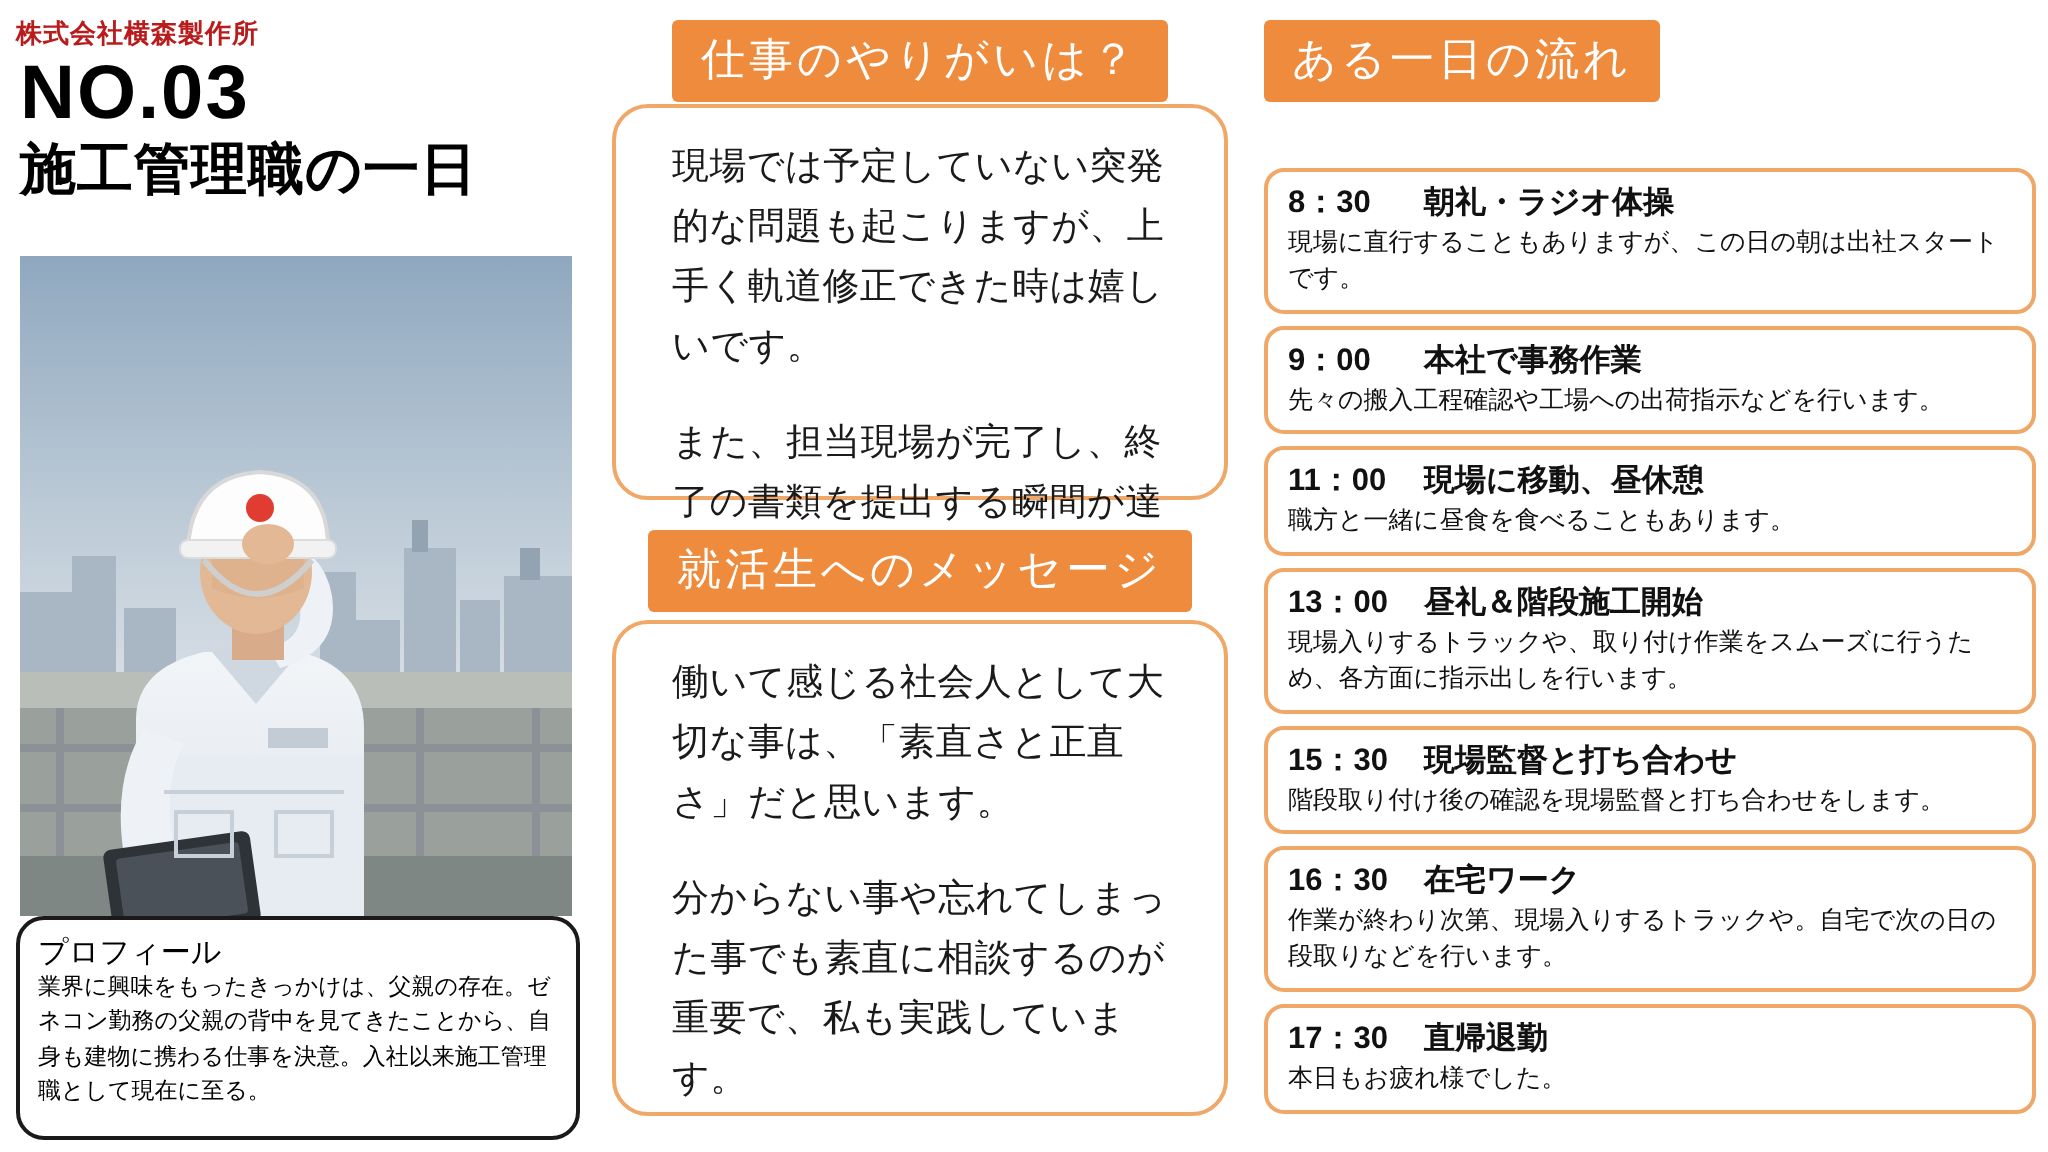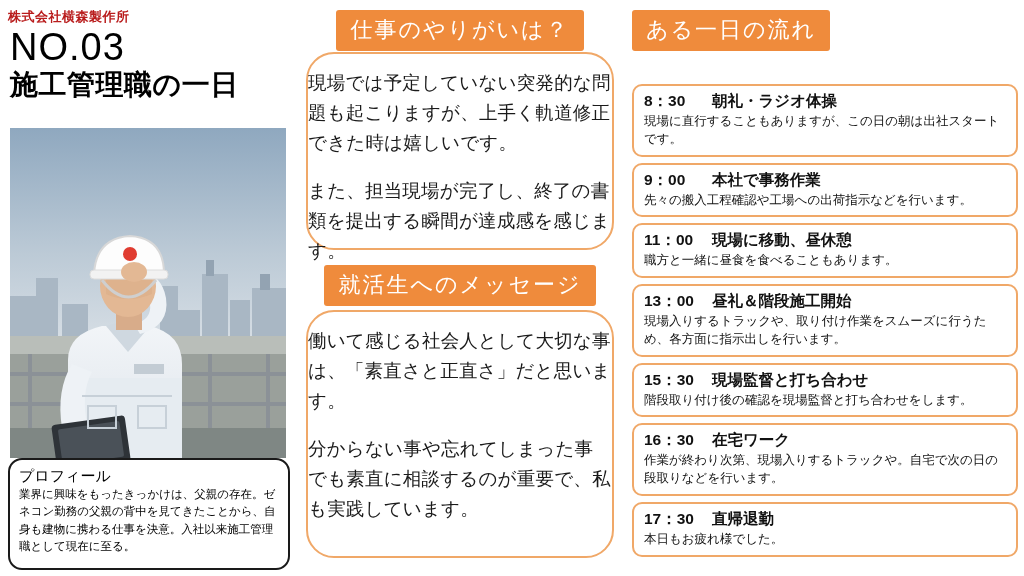--- a/index.html
+++ b/index.html
@@ -15,21 +15,21 @@
   
   .left-col {
     position: absolute; left: 0; top: 0;
     width: 296px; height: 576px;
   }
   .company-name {
     font-size: 13px; font-weight: bold; color: #b91c1c;
     margin: 8px 0 0 8px; letter-spacing: 0.5px;
   }
   .no-title {
-    font-size: 38px; font-weight: normal; color: #000;
+    font-size: 38px; font-weight: bold; color: #000;
     margin: 2px 0 0 10px; letter-spacing: 1px; line-height: 1.05;
   }
   .role-title {
     font-size: 28px; font-weight: bold; color: #000;
     margin: 2px 0 0 10px; letter-spacing: 0.5px; line-height: 1.1;
   }
 
   
   .photo {
     position: absolute; left: 10px; top: 128px;
@@ -70,23 +70,23 @@
     padding: 5px 14px 6px 14px;
     border-radius: 3px;
   }
   .head-wrap { text-align: center; }
   .mid-head-1 { position: absolute; left: 8px; top: 10px; width: 304px; }
   .mid-head-2 { position: absolute; left: 8px; top: 265px; width: 304px; }
 
   .mid-card {
     position: absolute;
     border: 2px solid #f0a868;
-    border-radius: 28px;
+    border-radius: 18px;
     background: #ffffff;
-    padding: 14px 0;
+    padding: 14px 28px;
   }
   .mid-card-1 { left: 6px; top: 52px; width: 308px; height: 198px; }
   .mid-card-2 { left: 6px; top: 310px; width: 308px; height: 248px; }
   .mid-text {
     font-size: 18.5px; line-height: 1.62; color: #1a1a1a;
     letter-spacing: 0.2px;
   }
   .mid-text p + p { margin-top: 18px; }
 
   

